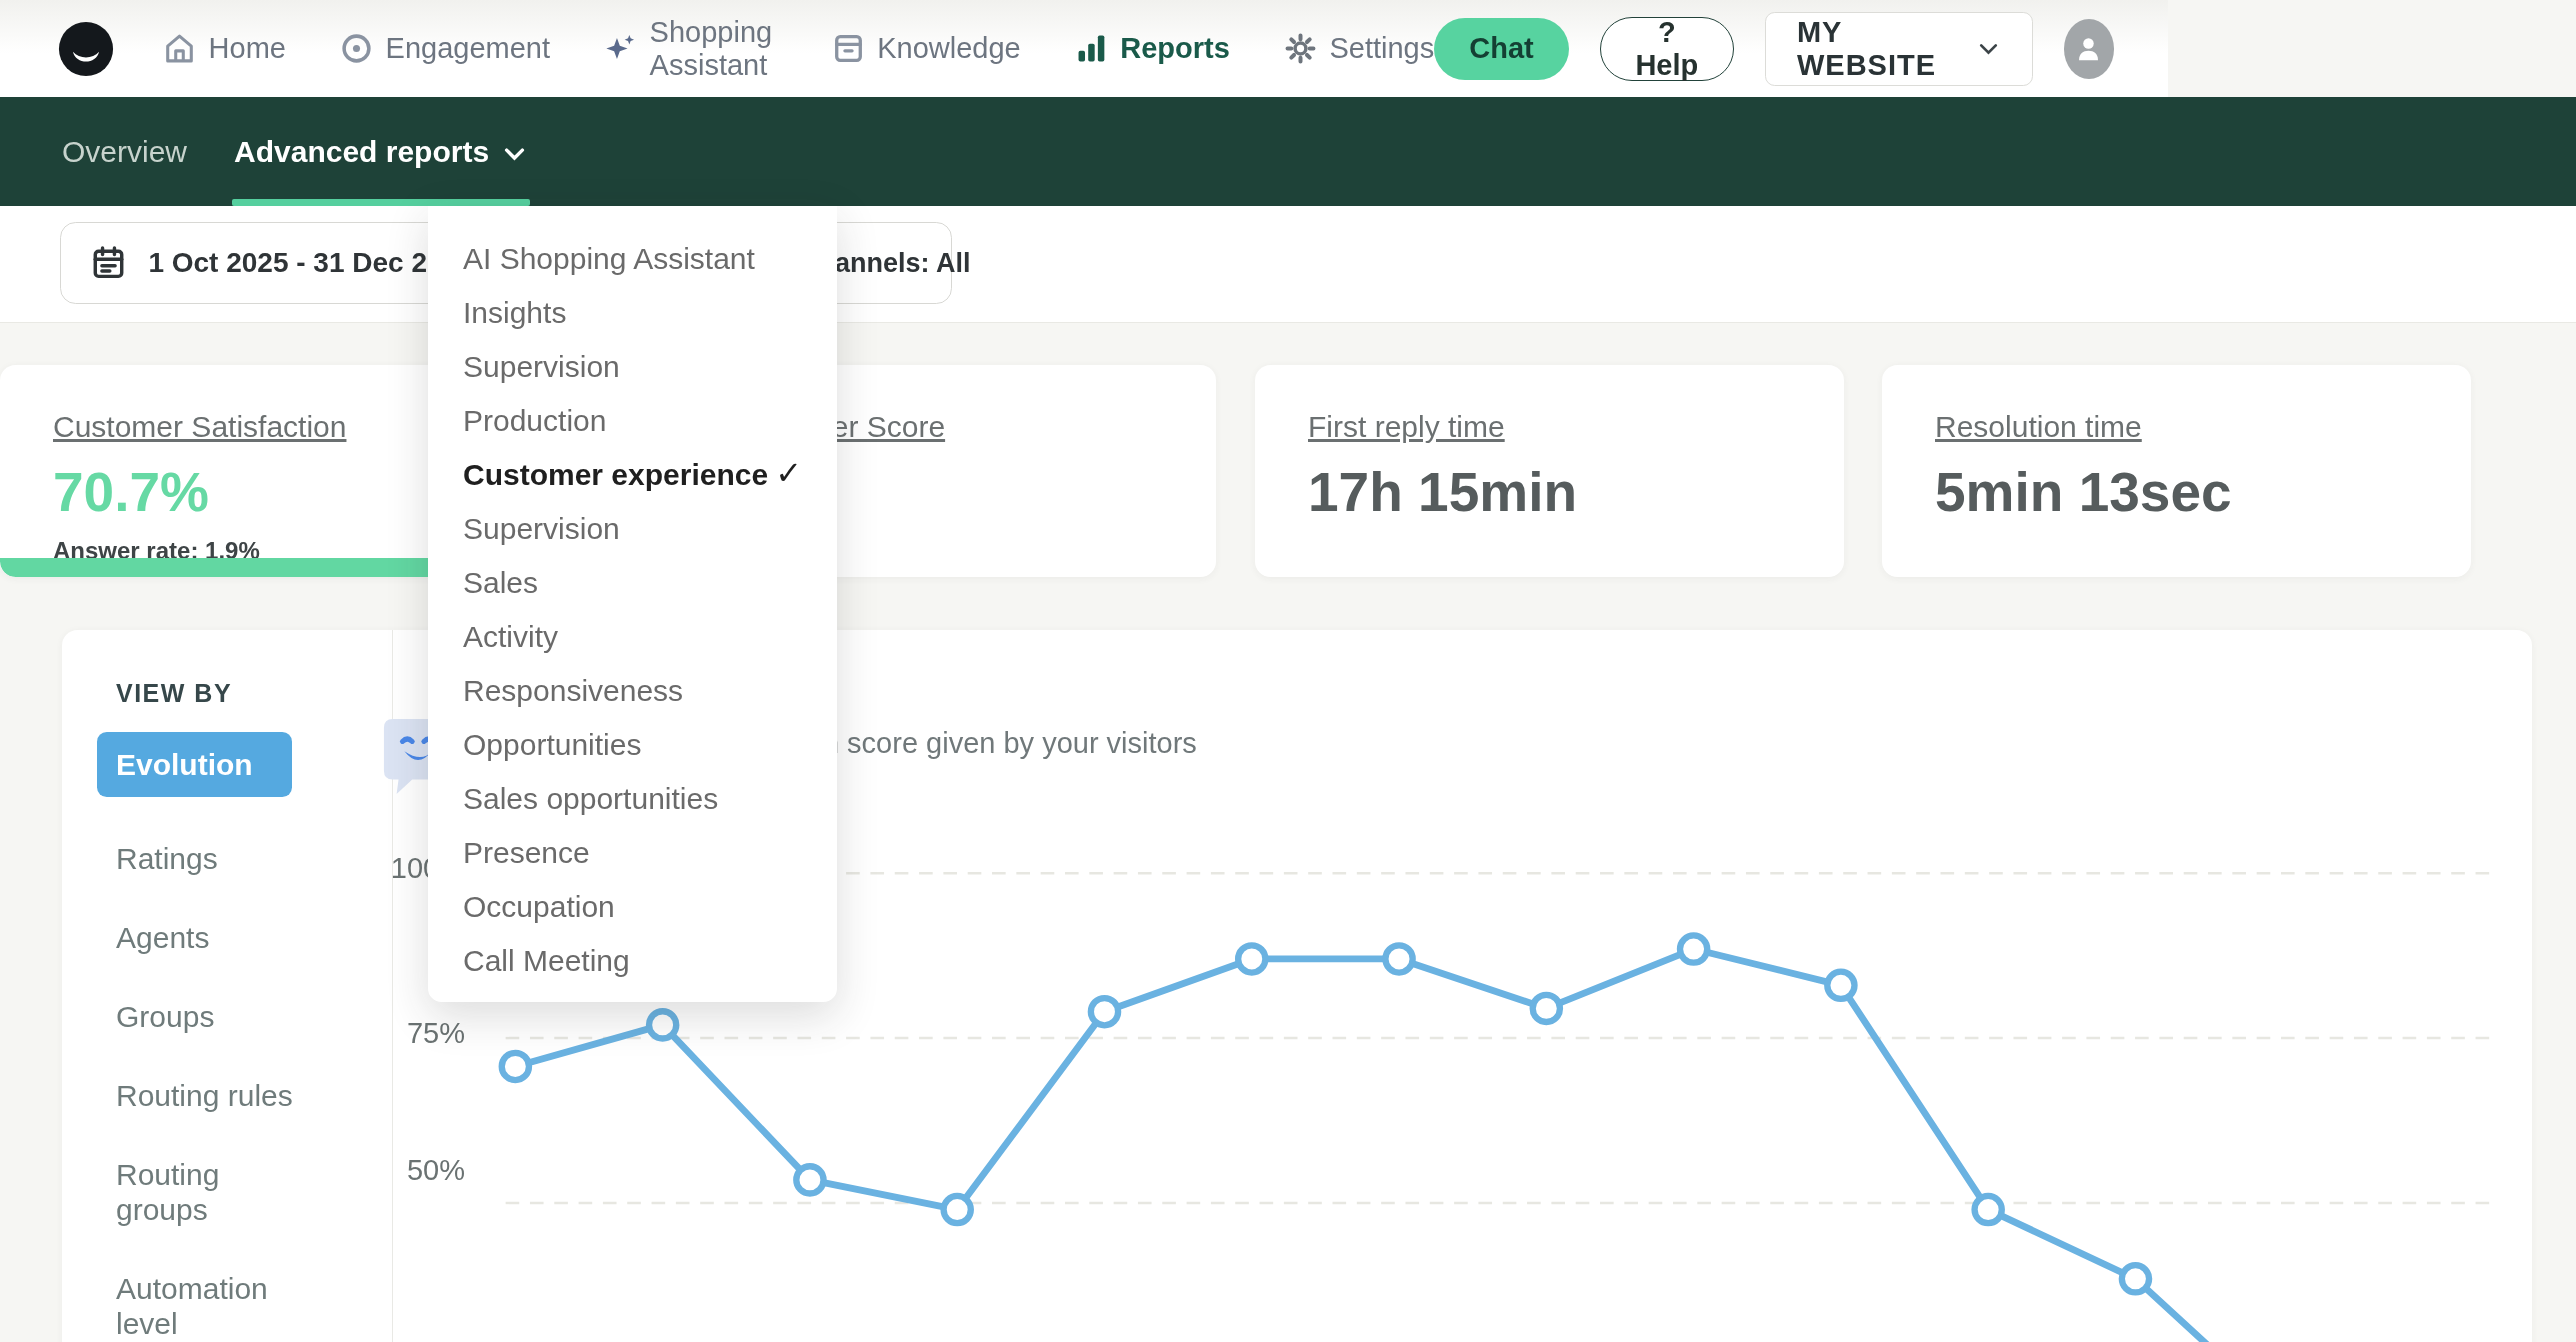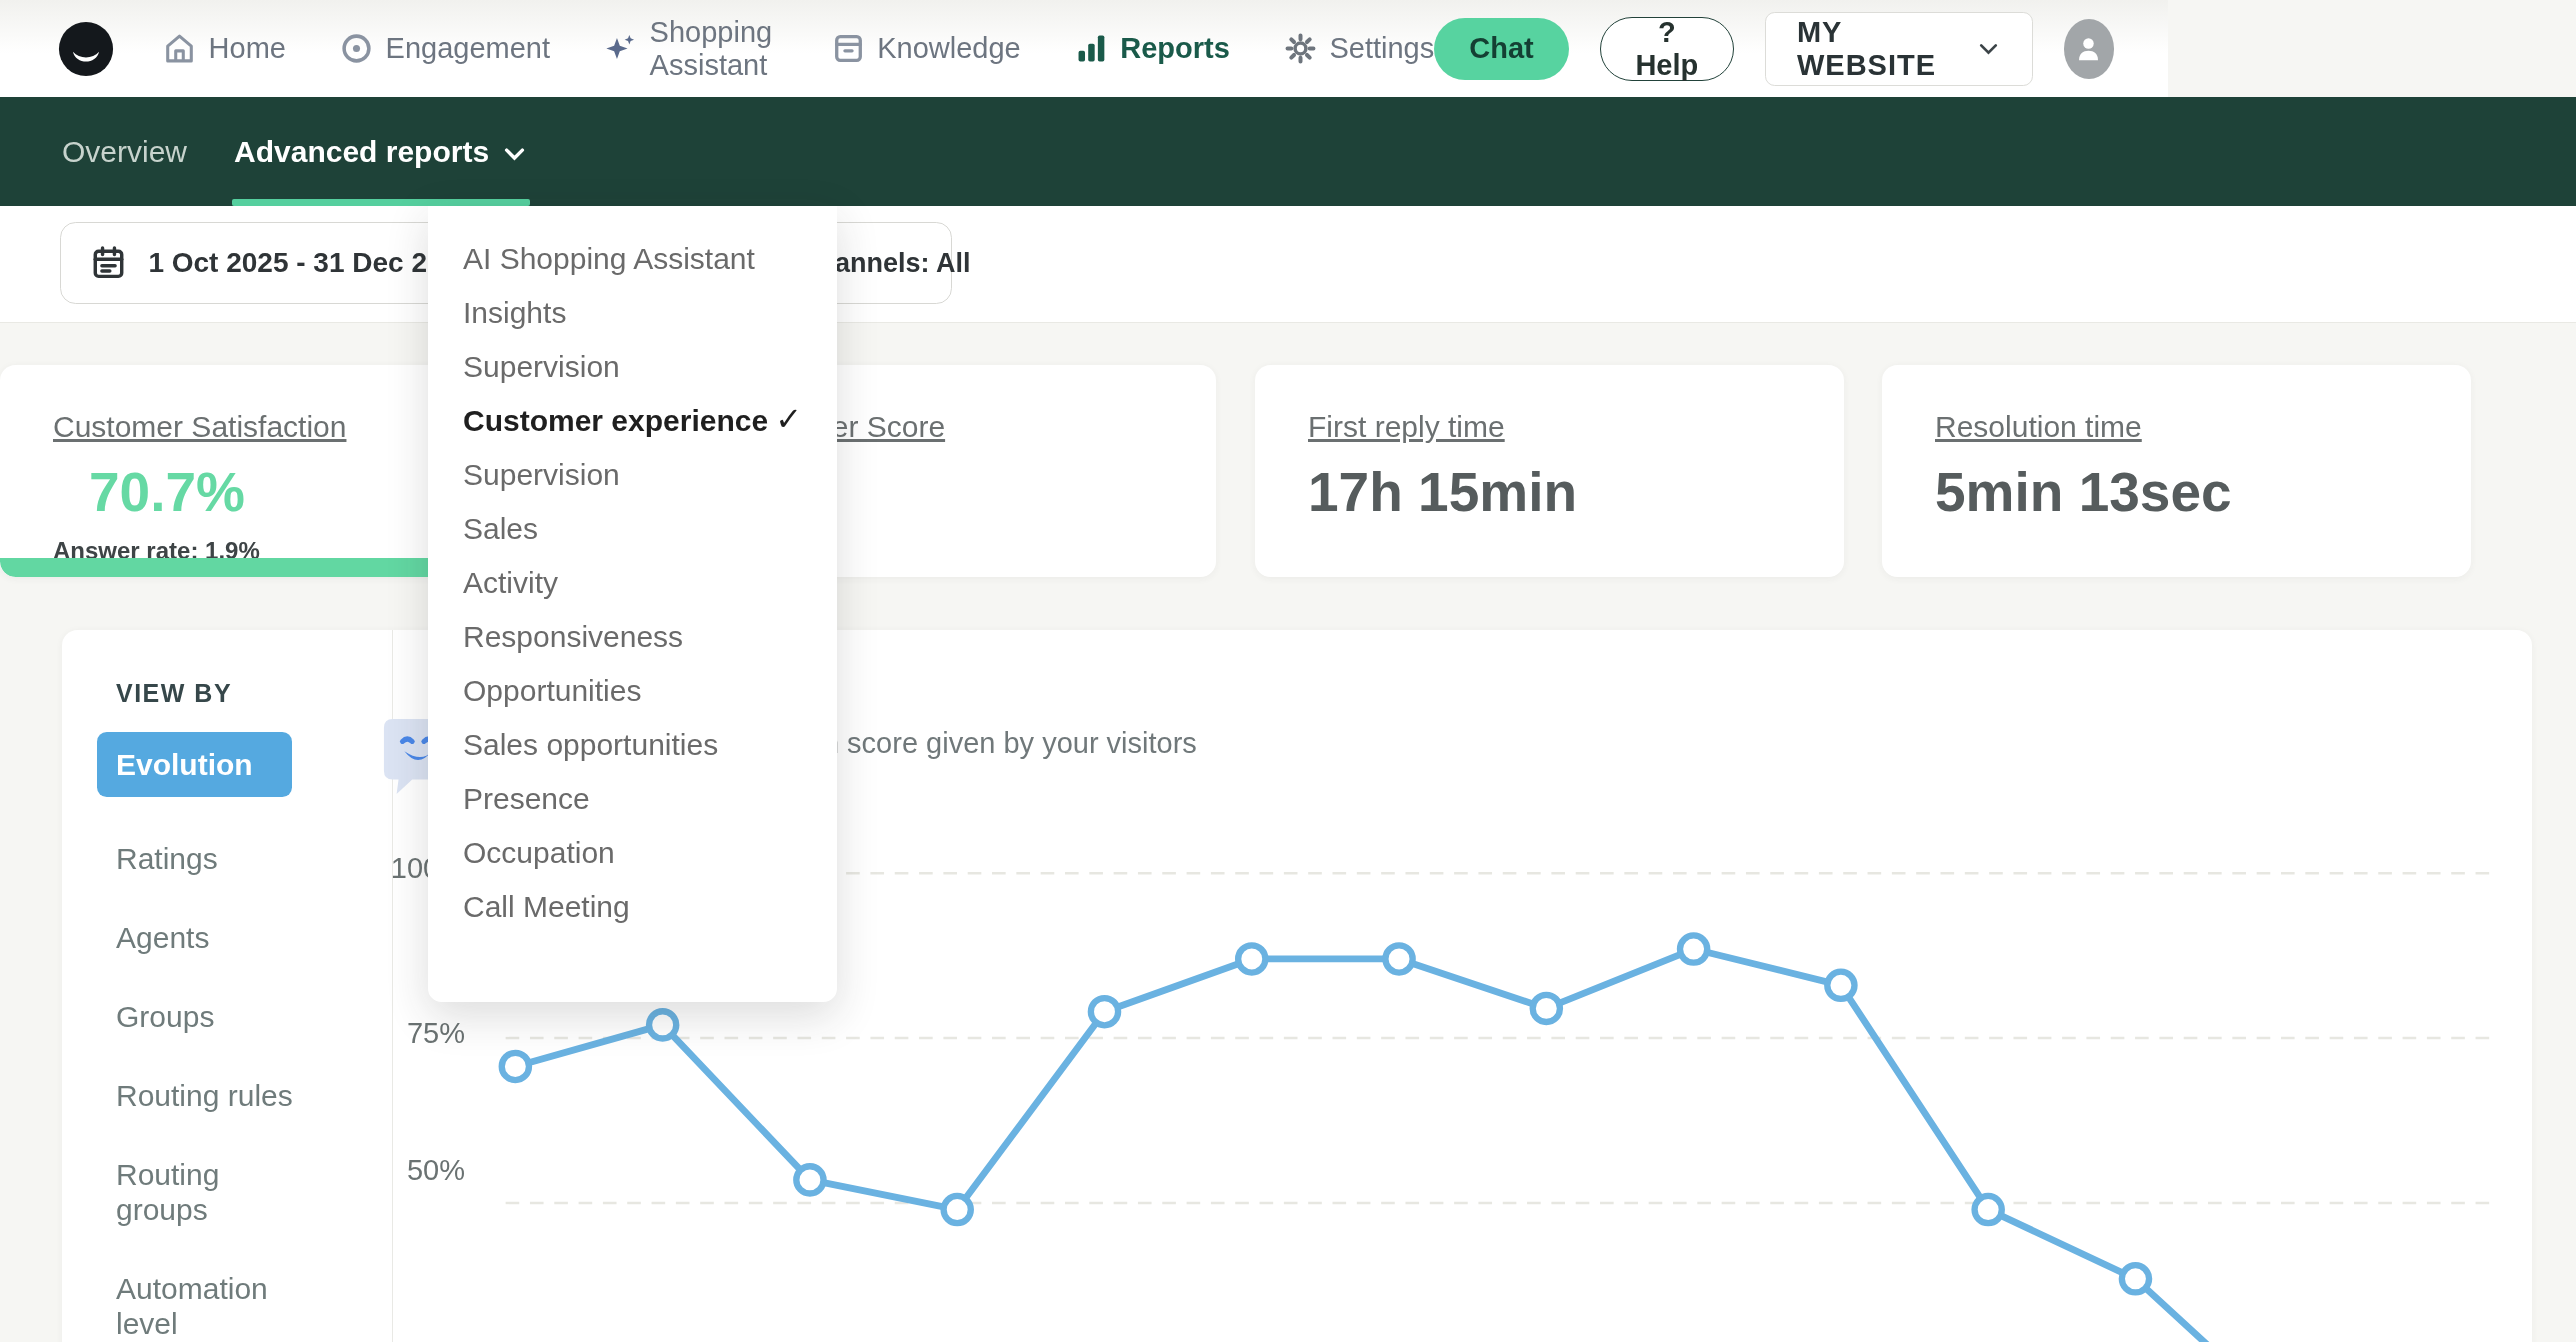--- a/index.html
+++ b/index.html
@@ -50,21 +50,21 @@
   .channelbox .txt{position:absolute;left:175px;top:50%;transform:translateY(-50%);font-size:27px;font-weight:600;color:#2f3437;white-space:nowrap;}
 
   
   .page{position:absolute;left:0;top:323px;width:2576px;height:1020px;background:#f6f6f3;overflow:hidden;}
 
   
   .kpi{position:absolute;top:42px;width:589px;height:212px;background:#fff;border-radius:15.6px;
     box-shadow:0 1.9px 7.8px rgba(60,60,60,.05);padding:45px 53px;overflow:hidden;}
   .kpi .title{font-size:30px;color:#6b7071;font-weight:500;white-space:nowrap;text-decoration:underline;}
   .kpi .value{margin-top:15.6px;font-size:55px;font-weight:700;color:#565c5d;white-space:nowrap;}
-  .kpi .value.green{color:#66d9a4;margin-left:36px;}
+  .kpi .value.green{color:#66d9a4;}
   .kpi .sub{margin-top:13.6px;font-size:24px;font-weight:600;color:#3e4446;}
   .kpi .accentbar{position:absolute;left:0;right:0;bottom:0;height:19.5px;background:#62d7a2;border-radius:0 0 15.6px 15.6px;}
   .kpi .frag{position:absolute;left:135px;top:132px;font-size:24px;font-weight:600;color:#45494b;}
 
   
   .chartcard{position:absolute;left:62px;top:307px;width:2470px;height:751px;background:#fff;border-radius:15.6px;
     box-shadow:0 1.9px 7.8px rgba(60,60,60,.05);overflow:hidden;}
   .viewby{position:absolute;left:0;top:0;bottom:0;width:331px;border-right:1.9px solid #e9e9e5;padding:49px 0 0 54px;}
   .viewby .head{font-size:25px;font-weight:700;letter-spacing:1.5px;color:#36474a;}
   .view-item{font-size:30px;color:#6f7b7b;margin-top:44px;width:195px;line-height:35px;cursor:pointer;}
@@ -312,20 +312,24 @@
       <div class="menu-item">
         <span>Insights</span>
         <span class="check"></span>
       </div>
 
       <div class="menu-item">
         <span>Supervision</span>
         <span class="check"></span>
       </div>
 
+      <div class="menu-item">
+        <span>Production</span>
+        <span class="check"></span>
+      </div>
 
       <div class="menu-item checked">
         <span>Customer experience</span>
         <span class="check">✓</span>
       </div>
 
       <div class="menu-item">
         <span>Supervision</span>
         <span class="check"></span>
       </div>

